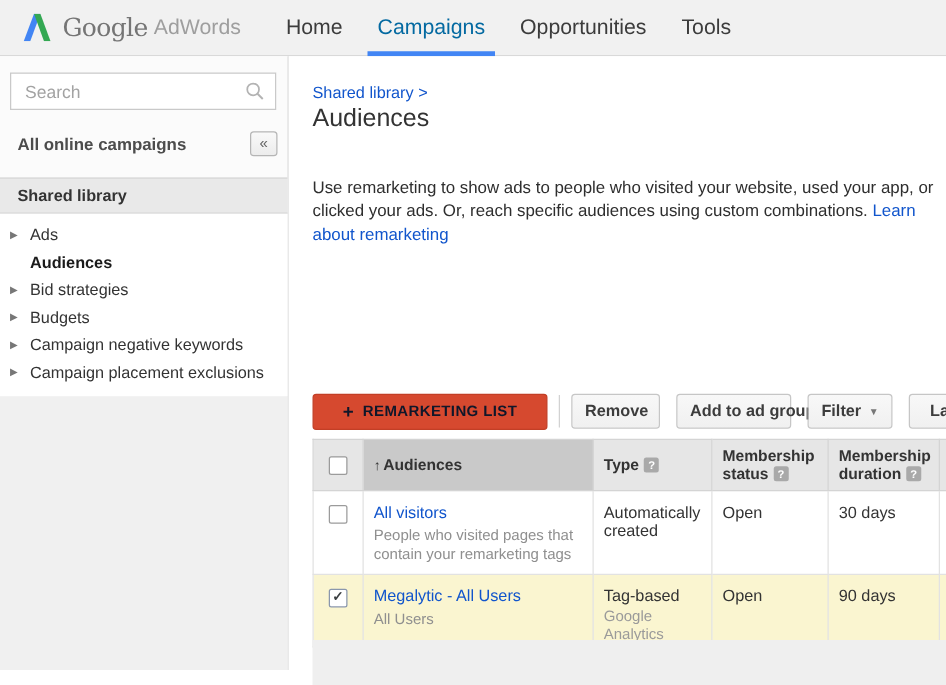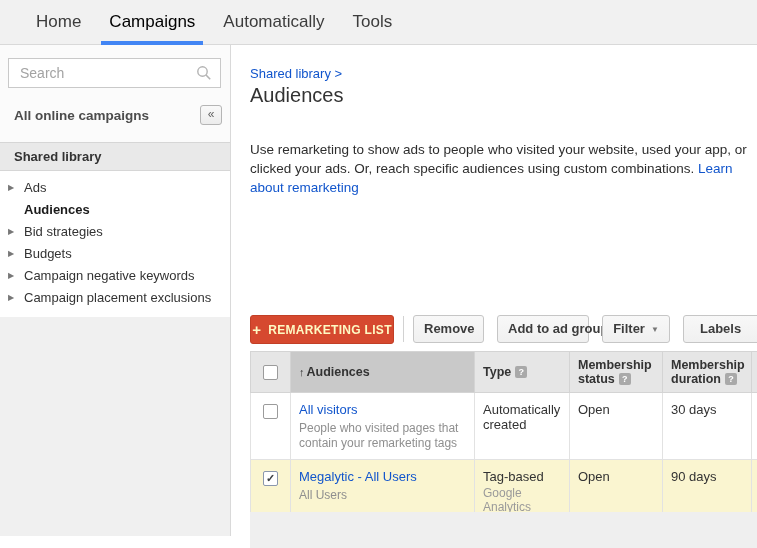--- a/index.html
+++ b/index.html
@@ -15,21 +15,21 @@
   }
   .logo { display:flex; align-items:center; margin-left:17px; cursor:pointer; }
   .logo svg { width:25px; height:22px; margin-right:8px; }
   .logo-google { font-family:"DejaVu Serif", serif; font-size:20px; color:#757575; letter-spacing:-0.5px; }
   .logo-adwords { font-size:17px; color:#9e9e9e; margin-left:5px; }
   .nav { display:flex; height:45px; margin-left:28px; }
   .nav-item {
     position:relative; line-height:44px; padding:0 8px; margin-right:12px;
     font-size:17px; color:#3c3c3c; cursor:pointer; white-space:nowrap;
   }
-  .nav-item.active { color:#000000; }
+  .nav-item.active { color:#0369a1; }
   .nav-underline { position:absolute; left:0; right:0; bottom:0; height:4px; background:#4285f4; }
   
   .sidebar {
     position:absolute; top:45px; left:0; width:231px; bottom:12px;
     background:#fbfbfb; border-right:1px solid #d9d9d9; box-sizing:border-box;
     display:flex; flex-direction:column;
   }
   .search-wrap { position:relative; margin:13px 9px 0 8px; }
   .search-input {
     width:100%; box-sizing:border-box; height:30px; border:1px solid #c9c9c9;
@@ -57,22 +57,22 @@
   .sidebar-filler { flex:1; background:#f0f0f0; }
   
   .main { position:absolute; top:45px; left:231px; right:0; bottom:0; background:#fff; overflow:hidden; }
   .link { color:#1155cc; text-decoration:none; cursor:pointer; }
   .breadcrumb { margin:21px 12px 0 19px; font-size:13px; }
   .page-title { margin:3px 0 0 19px; font-size:20px; font-weight:normal; color:#333; }
   .intro { margin:33px 16px 0 19px; width:506px; font-size:13.5px; line-height:19px; color:#2e2e2e; }
   
   .toolbar { position:absolute; top:269px; left:19px; display:flex; align-items:center; height:30px; white-space:nowrap; }
   .btn-red {
-    box-sizing:border-box; width:144px; height:29px; background:#d6492f;
-    border:1px solid #c23f26; border-radius:3px; color:#fef9c3; font-weight:bold;
+    box-sizing:border-box; width:188px; height:29px; background:#d6492f;
+    border:1px solid #c23f26; border-radius:3px; color:#0f172a; font-weight:bold;
     font-size:12px; letter-spacing:0.3px; line-height:27px; text-align:center; cursor:pointer;
   }
   .btn-red .plus { font-size:15px; margin-right:7px; vertical-align:-1px; }
   .toolbar-divider { width:1px; height:26px; background:#d2d2d2; margin:0 9px; }
   .btn {
     box-sizing:border-box; height:28px; line-height:26px;
     background:linear-gradient(#f8f8f8,#f0f0f0); border:1px solid #c6c6c6;
     border-radius:3px; padding:0 10px; font-size:13px; font-weight:bold;
     color:#3c3c3c; margin-right:13px; cursor:pointer; text-align:center; flex-shrink:0;
   }
@@ -108,27 +108,35 @@
   }
   .cb.checked { border-color:#8a97ad; }
   .row-desc { margin-top:4px; font-size:12px; color:#8f8f8f; line-height:15px; }
   .type-sub { margin-top:2px; font-size:12px; color:#9a9a9a; }
   .table-footer { position:absolute; top:467px; left:19px; width:557px; height:45px; background:#efefef; }
 </style>
 </head>
 <body>
 
 <div class="topbar">
+  <div class="logo">
+    <svg viewBox="0 0 25 22">
+      <polygon points="10.2,0 15.3,0 7.2,22 2,22" fill="#4285f4"></polygon>
+      <polygon points="10.2,0 15.3,0 23.4,22 18.2,22" fill="#34a853"></polygon>
+    </svg>
+    <span class="logo-google">Google</span>
+    <span class="logo-adwords">AdWords</span>
+  </div>
   <div class="nav">
     <div class="nav-item">Home</div>
     <div class="nav-item active">
       <span>Campaigns</span>
       <div class="nav-underline"></div>
     </div>
-    <div class="nav-item">Automatically</div>
+    <div class="nav-item">Opportunities</div>
     <div class="nav-item">Tools</div>
   </div>
 </div>
 
 <div class="sidebar">
   <div class="search-wrap">
     <input class="search-input" type="text" placeholder="Search" style="">
     <svg class="search-icon" width="16" height="16" viewBox="0 0 16 16">
       <circle cx="6.5" cy="6.5" r="4.7" fill="none" stroke="#b3b3b3" stroke-width="1.4"></circle>
       <line x1="10" y1="10" x2="14.2" y2="14.2" stroke="#b3b3b3" stroke-width="1.6"></line>

